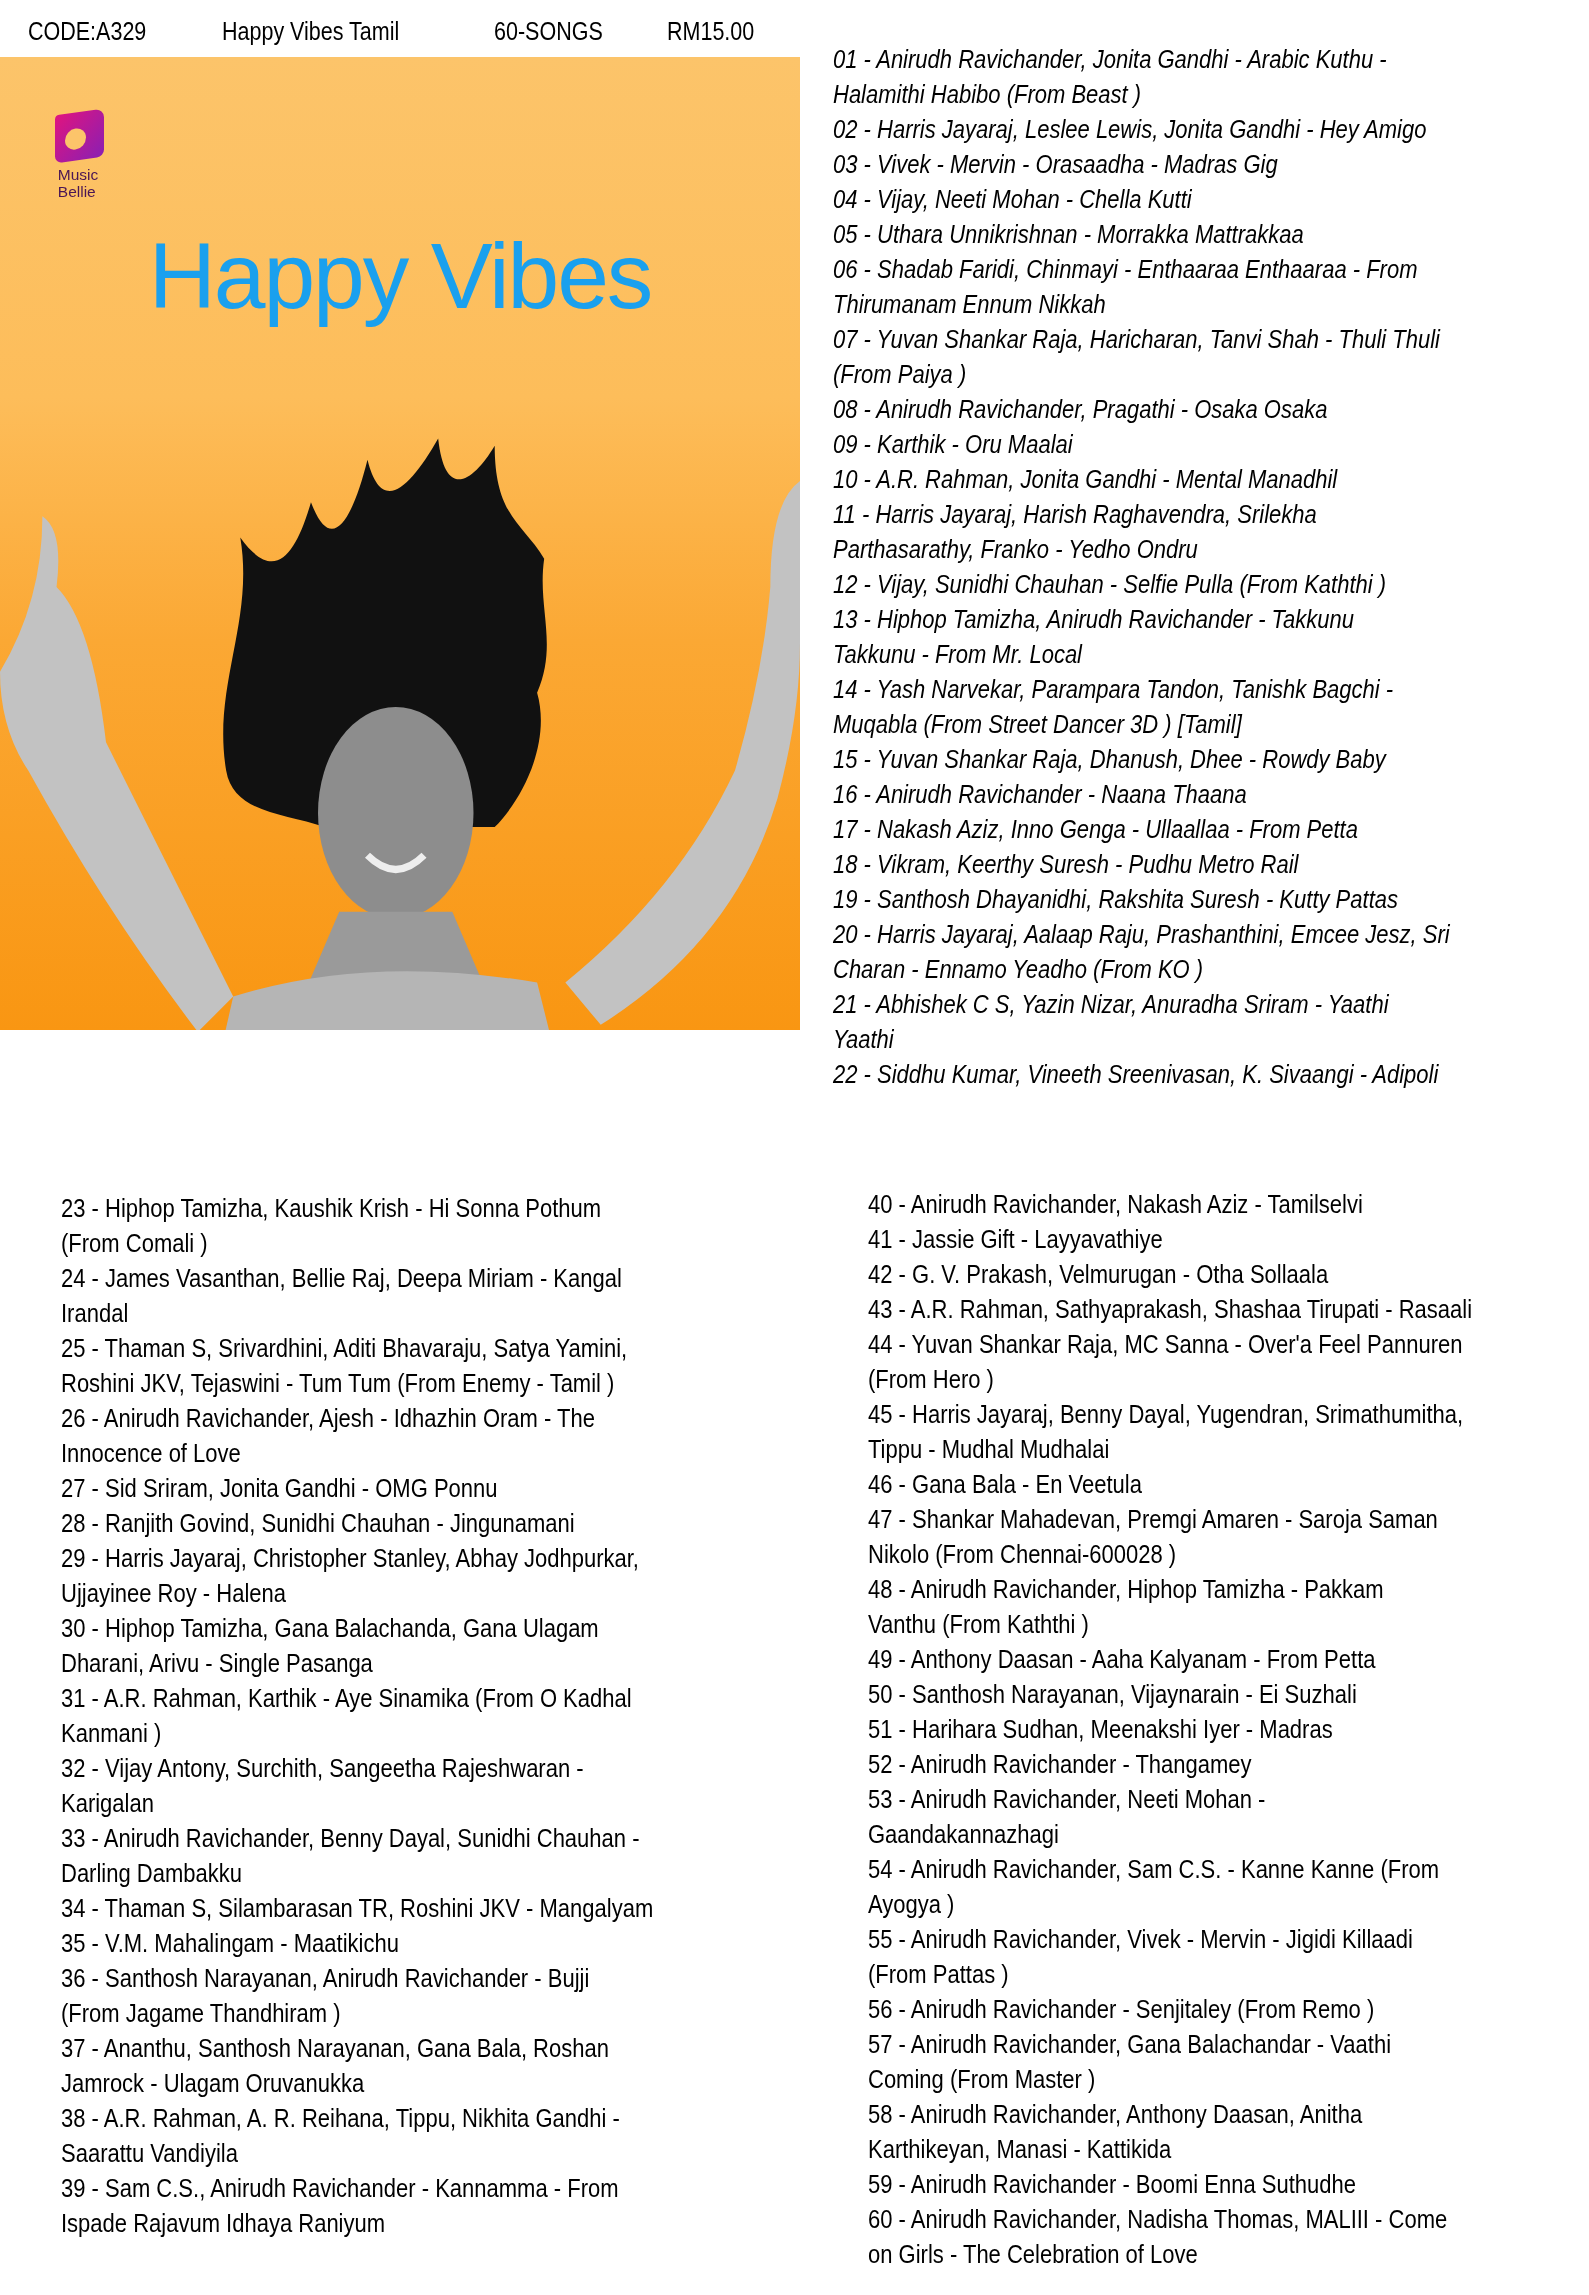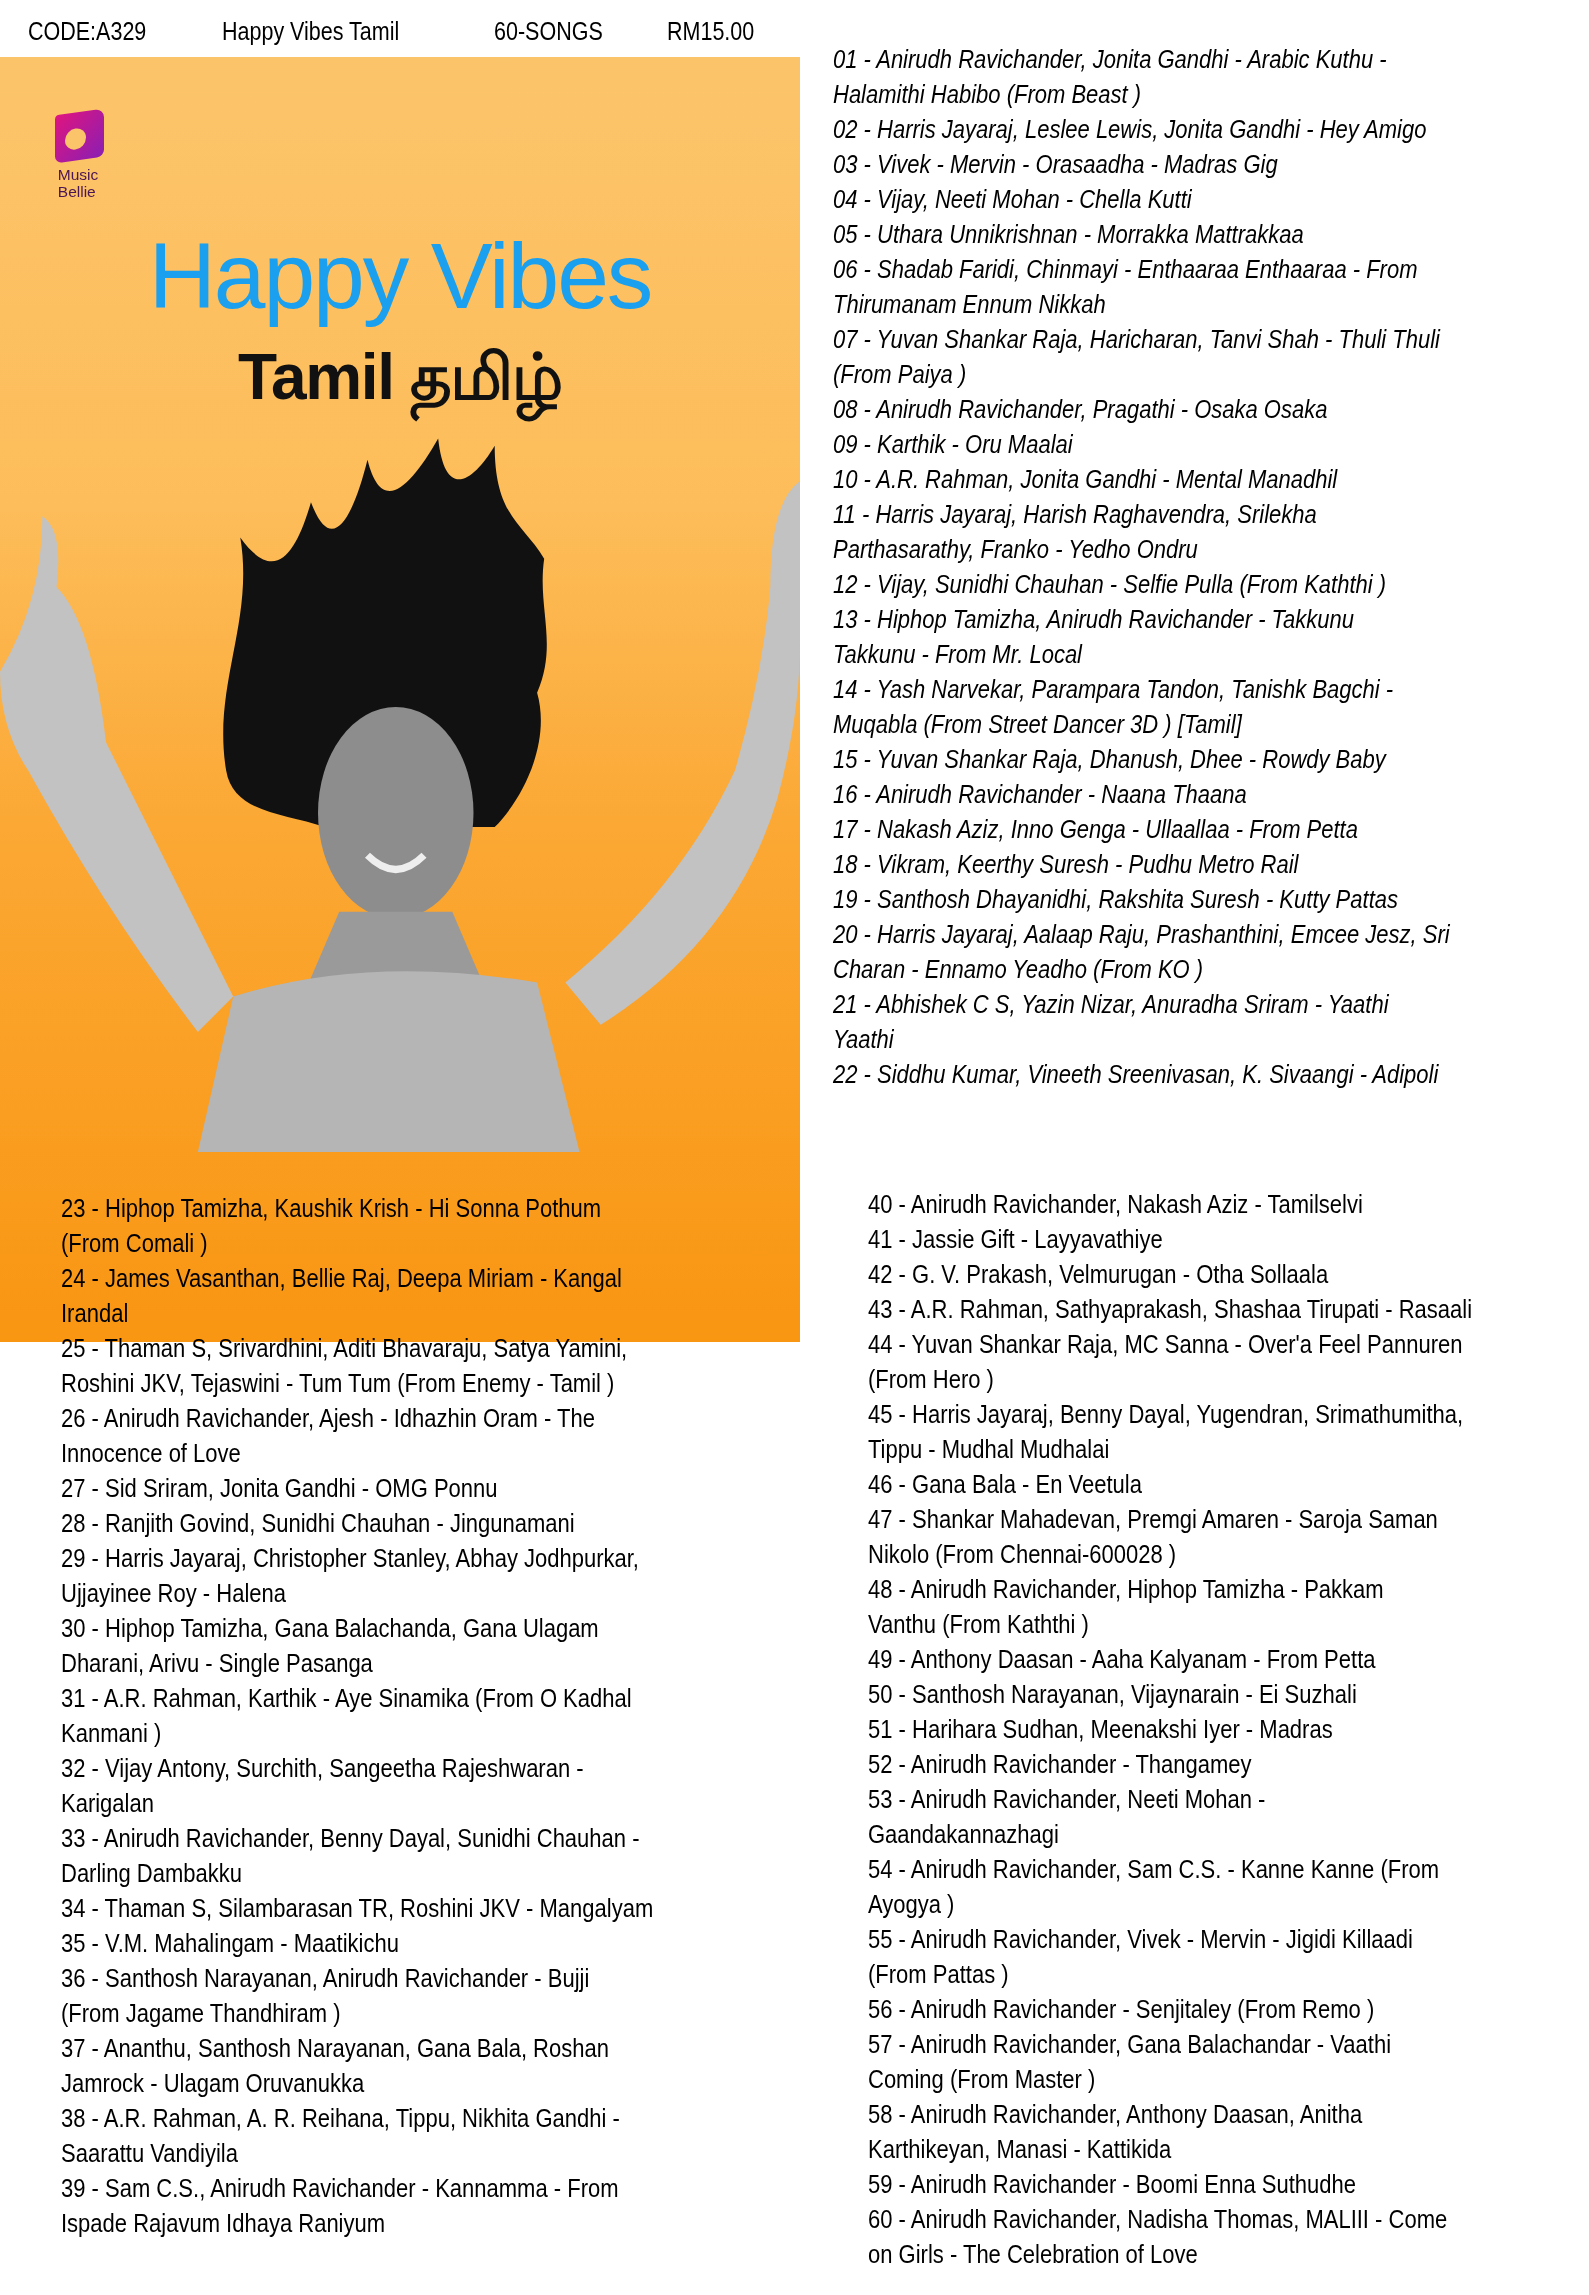--- a/index.html
+++ b/index.html
@@ -1,20 +1,20 @@
 <!DOCTYPE html>
 <html style="font-size:11.3px"><head>
 <meta charset="utf-8">
 <style>
   html, body { margin:0; padding:0; background:#ffffff; }
   body { width:1589px; height:2295px; position:relative; overflow:hidden;
          font-family:"Liberation Sans", sans-serif; color:#000; }
   .hdr { position:absolute; top:10px; left:0; height:40px; font-size:25px; }
   .hdr span { position:absolute; top:7px; white-space:nowrap; transform:scaleX(0.86); transform-origin:left top; }
-  .cover { position:absolute; left:0; top:57px; width:800px; height:1285px;
+  .cover { position:absolute; left:0; top:57px; width:800px; height:973px;
            background:linear-gradient(180deg,#fcc46a 0%,#fdbd5a 35%,#fba834 60%,#f99612 100%); overflow:hidden; }
   .logo { position:absolute; left:55px; top:55px; width:59px; height:99px; }
   .logo-mark { width:49px; height:48px; border-radius:4.2px 8.5px 7px 7px;
                background:linear-gradient(135deg,#e0147f,#8a1fb3); transform:skewY(-8deg); position:relative; }
   .logo-mark:after { content:""; position:absolute; left:10px; top:15.5px; width:21px; height:21px;
                border-radius:50%; background:#fcc46a; }
   .logo-text { font-size:15.5px; color:#4b1654; line-height:17px; margin-top:5.7px; margin-left:2.8px; }
   .cov-title { position:absolute; left:0; width:800px; text-align:center; top:166px;
                font-size:93px; font-weight:normal; color:#1aa0ee; letter-spacing:-2.1px; }
   .cov-sub { position:absolute; left:0; width:800px; text-align:center; top:283px;
@@ -38,21 +38,20 @@
 
 <div class="cover">
   <div class="logo">
     <div class="logo-mark"></div>
     <div class="logo-text">
       <div>Music</div>
       <div>Bellie</div>
     </div>
   </div>
   <div class="cov-title">Happy Vibes</div>
-  <div class="cov-sub">Tamil தமிழ்</div>
 
   <svg class="photo" viewBox="0 0 1132 1100" preserveAspectRatio="none">
 
     <path d="M320 560 C300 440 360 350 340 230 C390 300 420 250 440 180 C470 260 500 200 520 120 C540 200 580 160 620 90 C630 180 670 150 700 100 C700 200 740 210 770 260 C760 330 790 380 760 450 C780 520 740 600 700 640 L460 640 C400 620 330 620 320 560 Z" fill="#111"></path>
 
     <ellipse cx="560" cy="620" rx="110" ry="150" fill="#8d8d8d"></ellipse>
     <path d="M520 680 Q560 720 600 680" stroke="#eee" stroke-width="10" fill="none"></path>
 
     <path d="M480 760 L640 760 L700 900 L720 1100 L380 1100 L420 900 Z" fill="#9a9a9a"></path>
     <path d="M330 880 Q520 820 760 860 L820 1100 L280 1100 Z" fill="#b5b5b5"></path>

